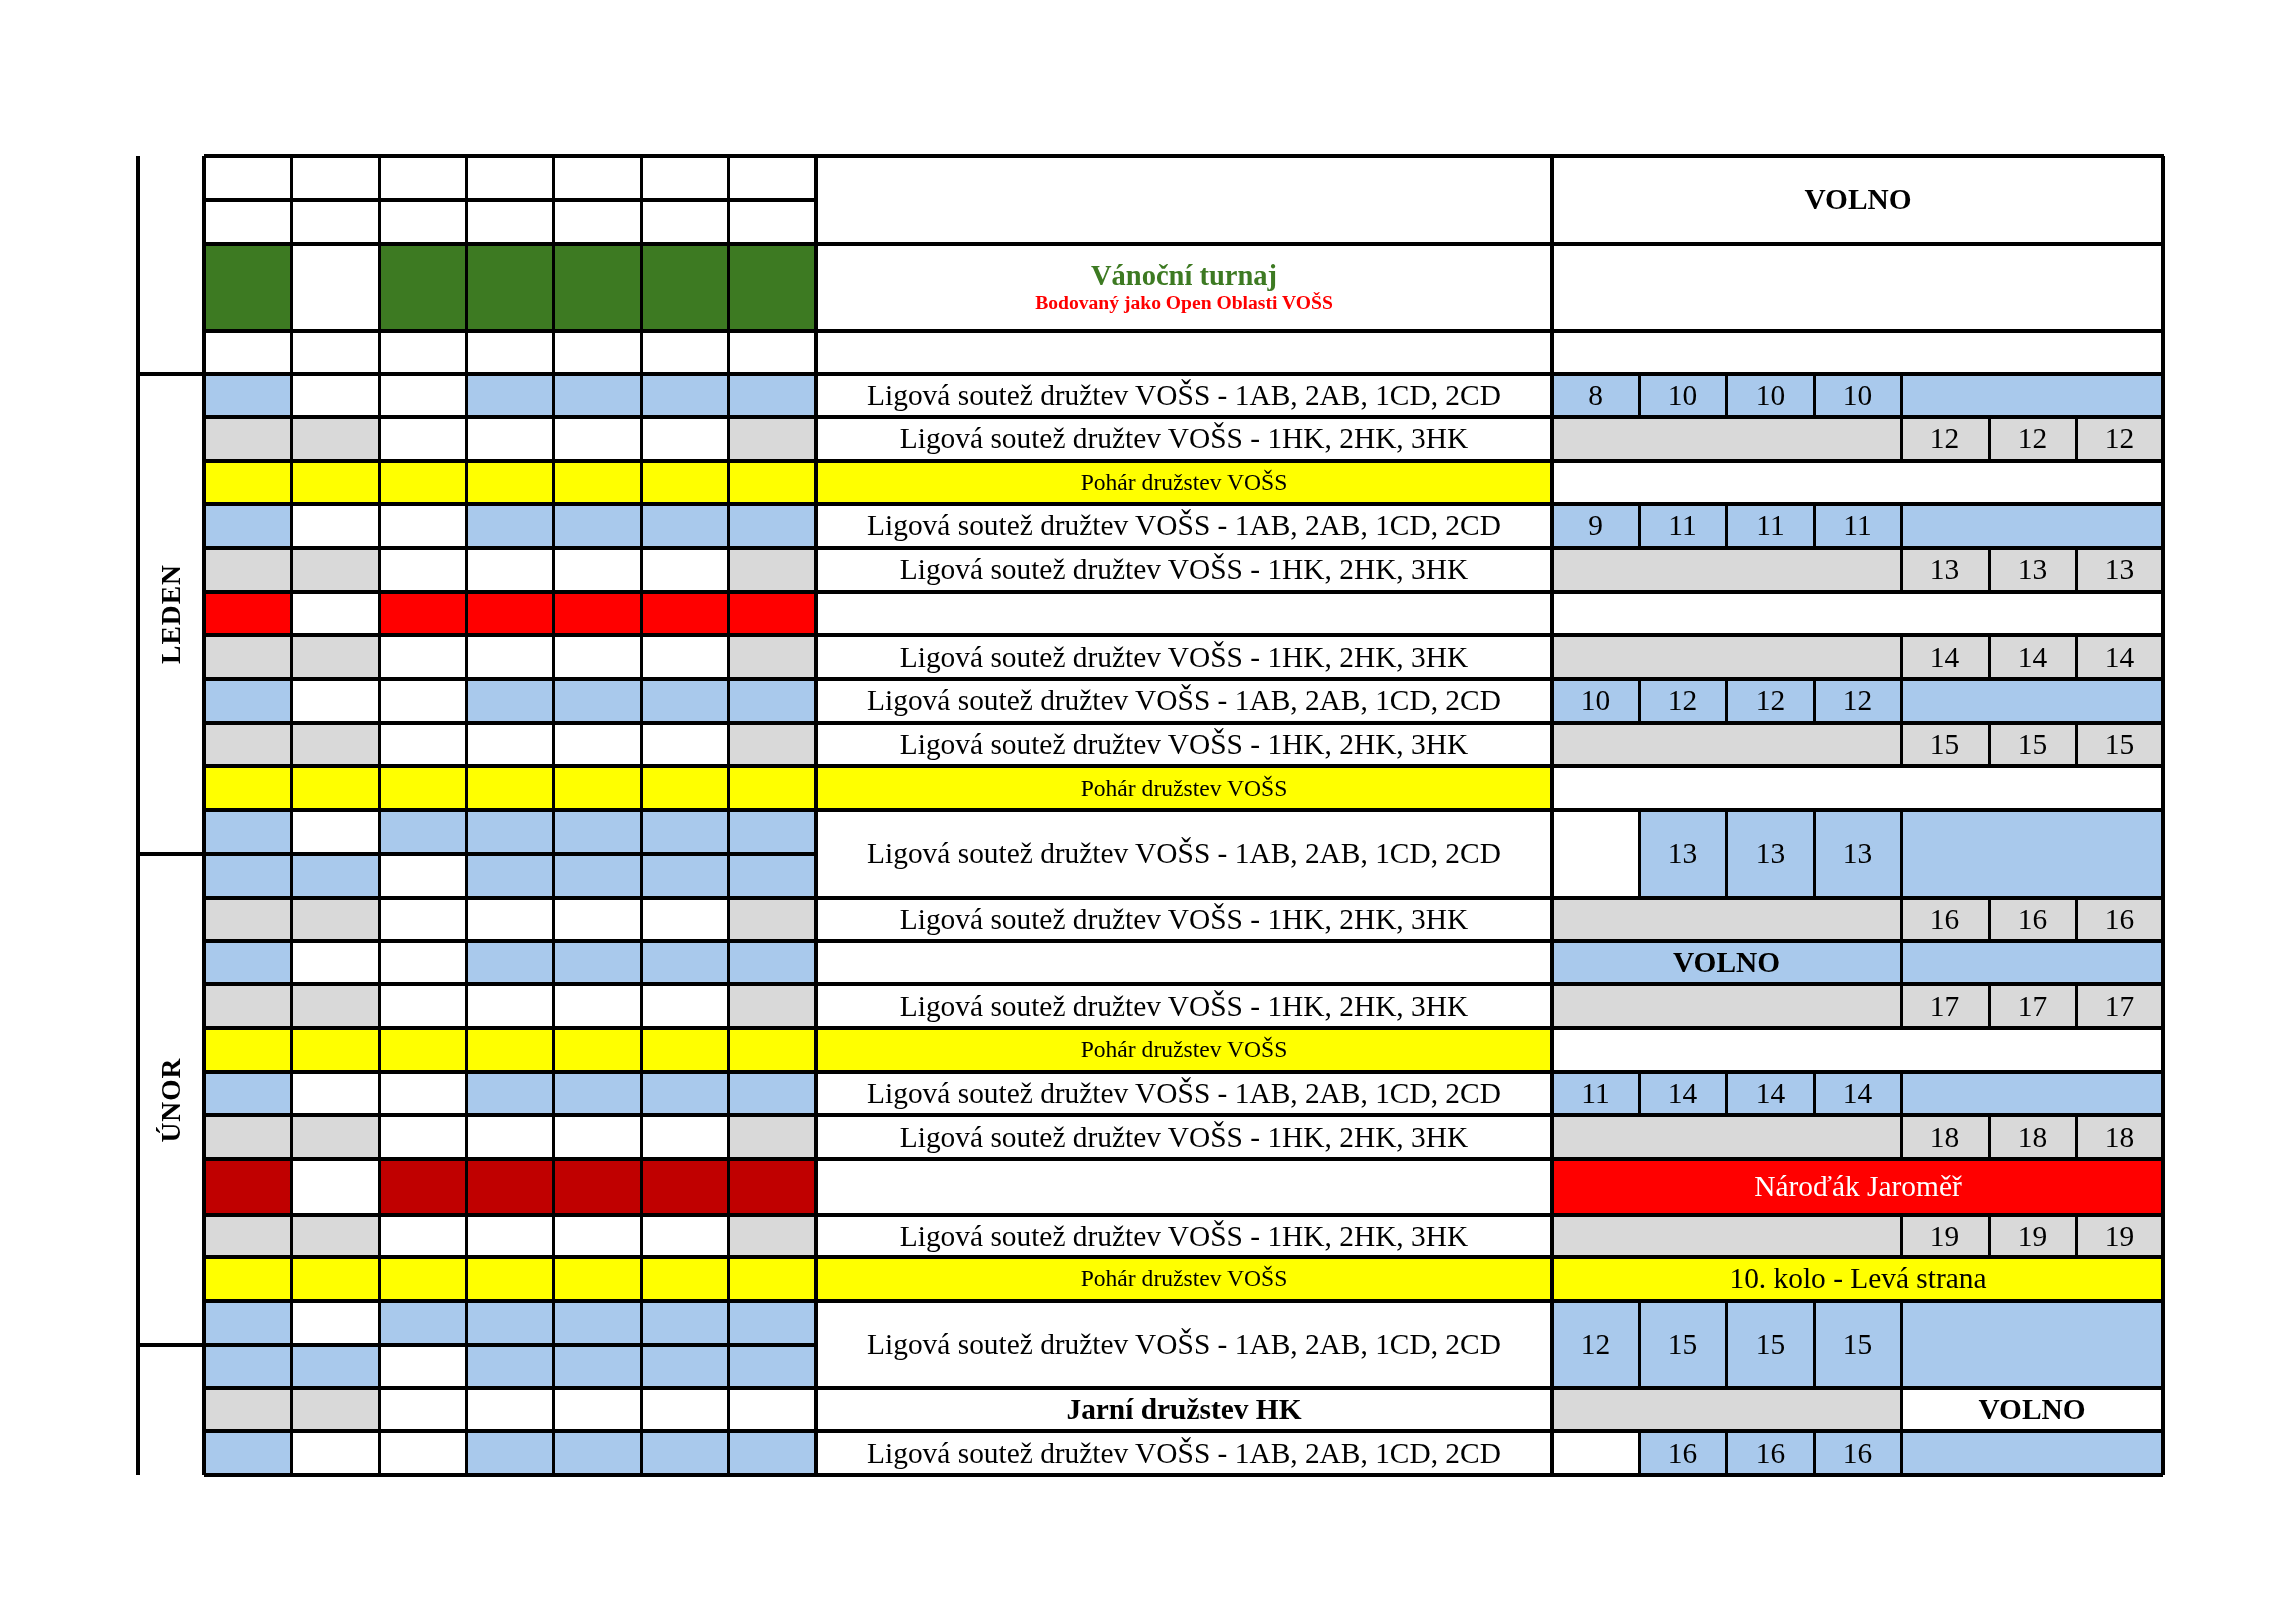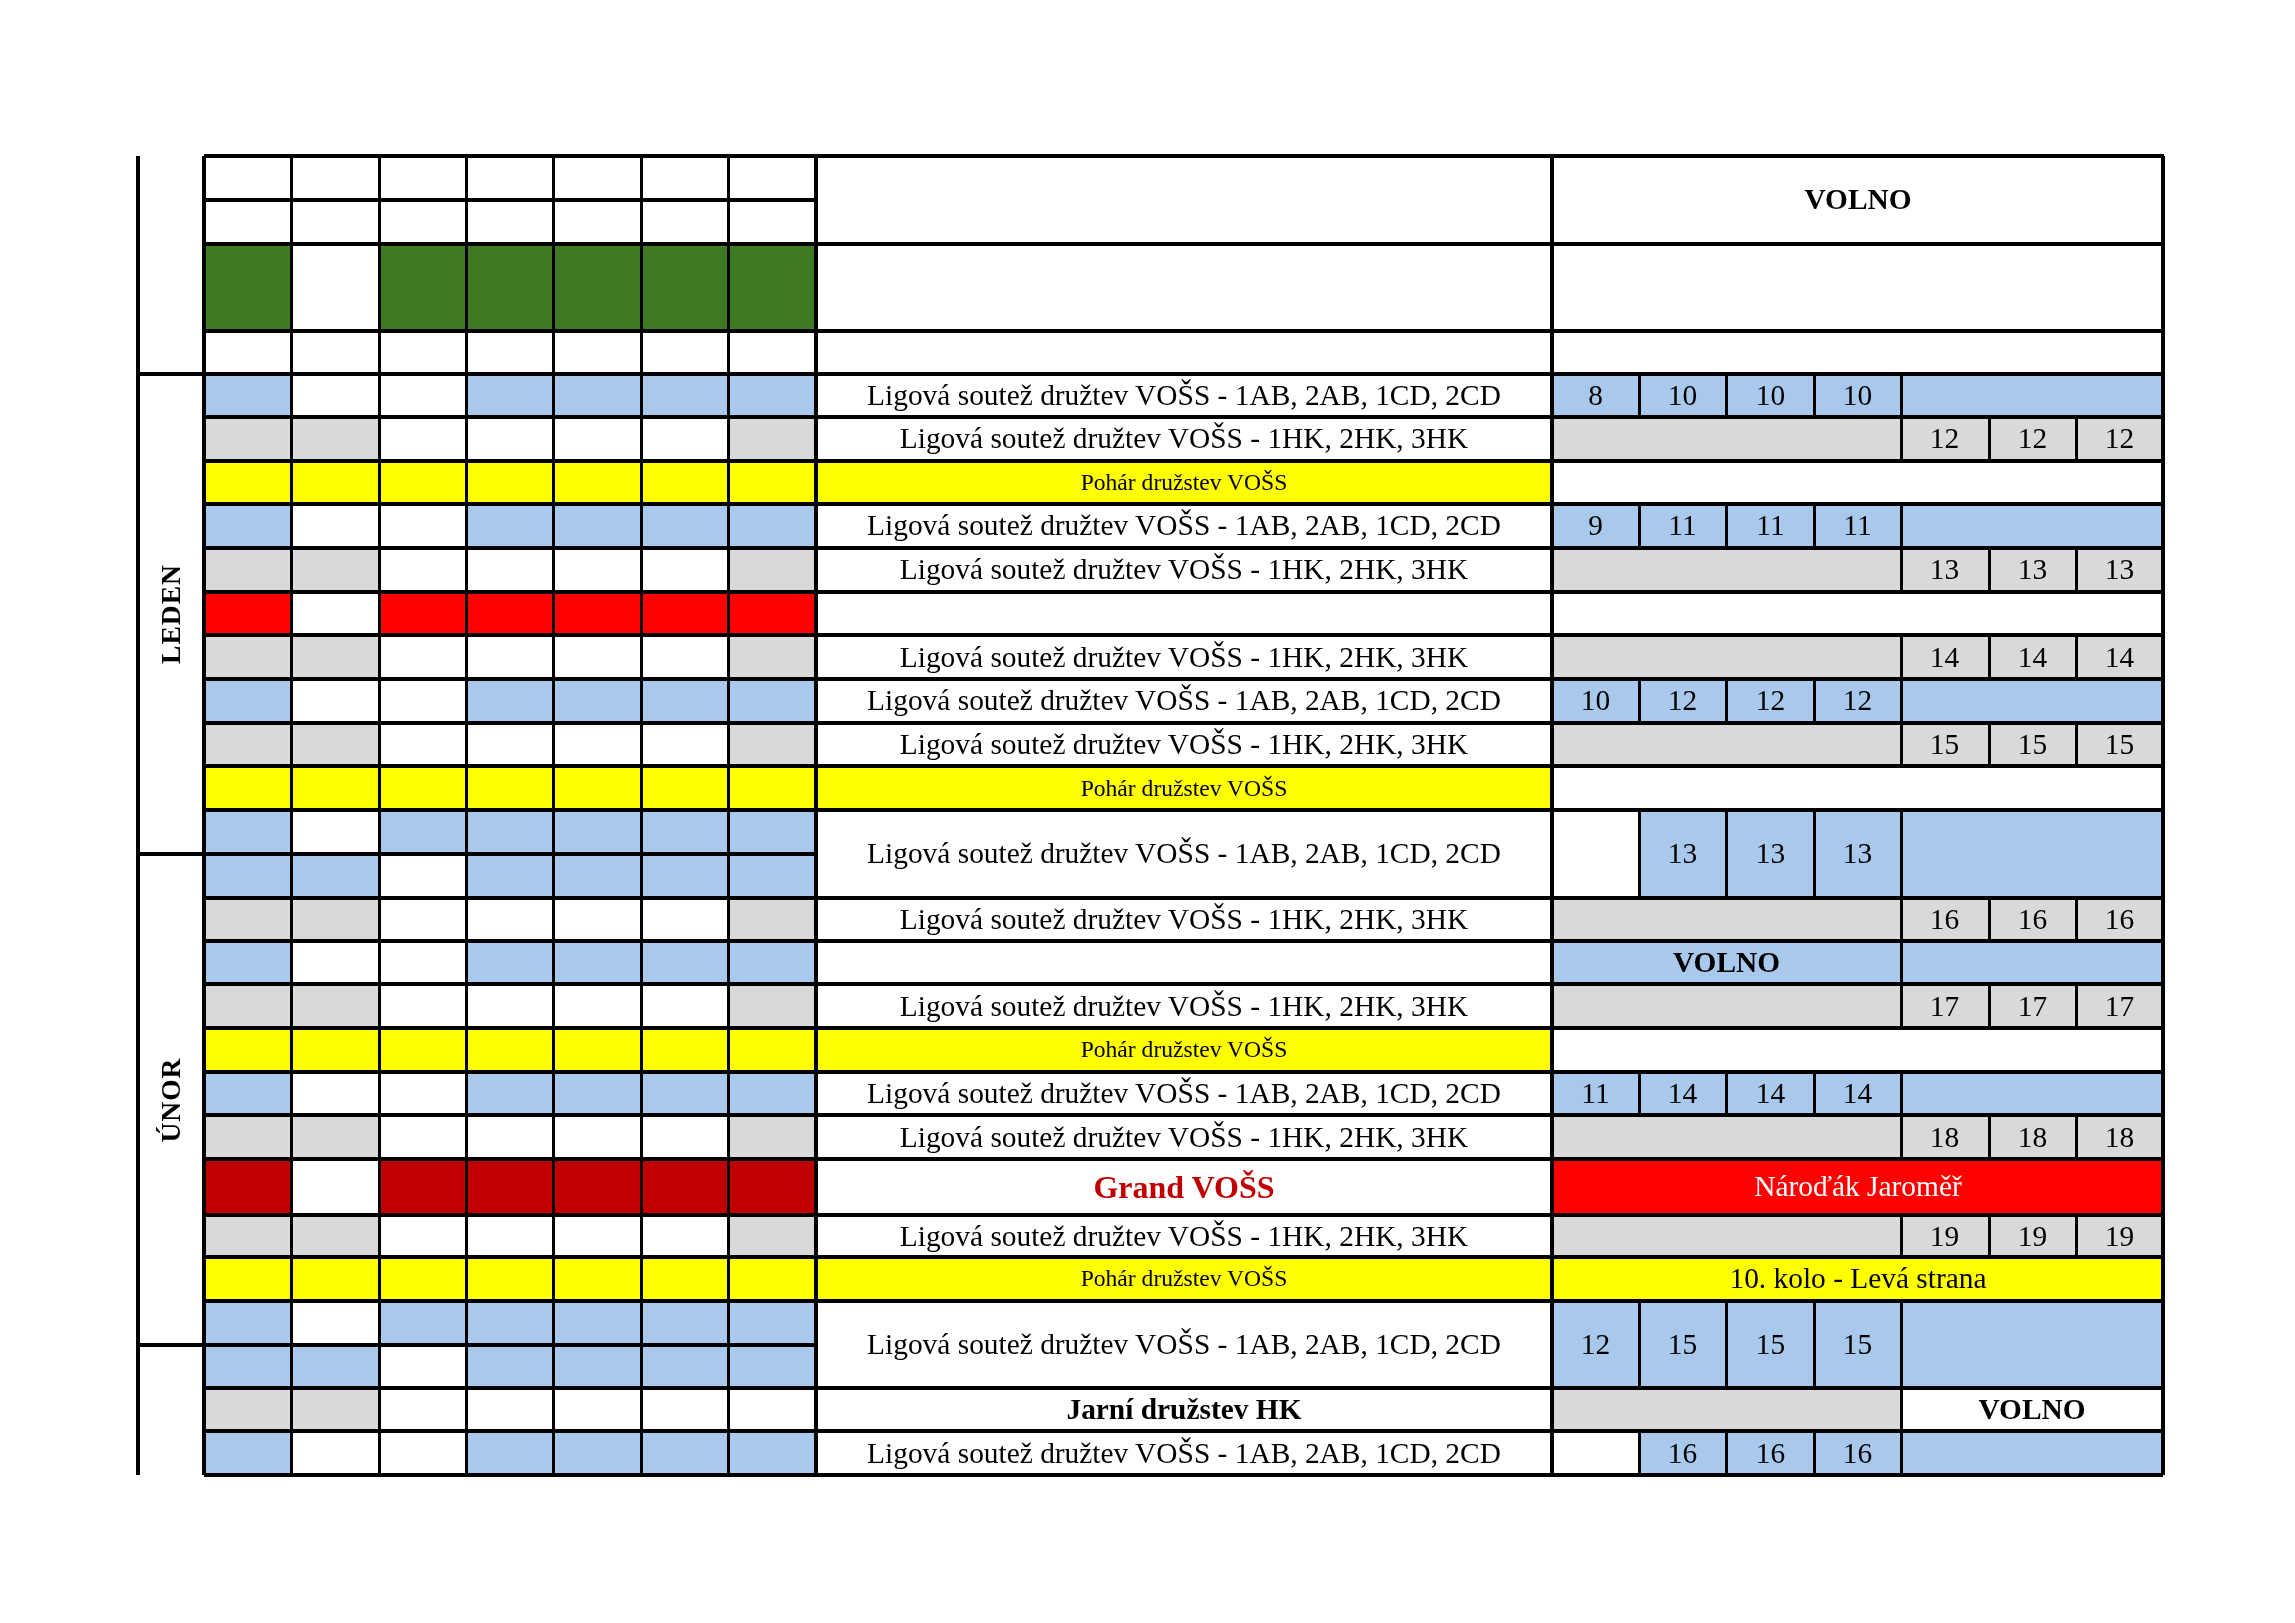--- a/index.html
+++ b/index.html
@@ -56,20 +56,24 @@
     <div class="cell" style="left: 379px; top: 244px; width: 87px; height: 87px; background: rgb(61, 122, 34);"></div>
     <div class="vl" style="top: 244px; height: 87px; left: 378px; width: 2.5px;"></div>
     <div class="cell" style="left: 466px; top: 244px; width: 87px; height: 87px; background: rgb(61, 122, 34);"></div>
     <div class="vl" style="top: 244px; height: 87px; left: 465px; width: 2.5px;"></div>
     <div class="cell" style="left: 554px; top: 244px; width: 87px; height: 87px; background: rgb(61, 122, 34);"></div>
     <div class="vl" style="top: 244px; height: 87px; left: 552px; width: 2.5px;"></div>
     <div class="cell" style="left: 641px; top: 244px; width: 87px; height: 87px; background: rgb(61, 122, 34);"></div>
     <div class="vl" style="top: 244px; height: 87px; left: 640px; width: 2.5px;"></div>
     <div class="cell" style="left: 728px; top: 244px; width: 87px; height: 87px; background: rgb(61, 122, 34);"></div>
     <div class="vl" style="top: 244px; height: 87px; left: 727px; width: 2.5px;"></div>
+    <div class="cell stack" style="left: 816px; top: 244px; width: 736px; height: 87px; background: rgb(255, 255, 255);">
+      <div style="color: rgb(61, 122, 34); font-weight: bold; font-size: 28.5px;">Vánoční turnaj</div>
+      <div class="sub">Bodovaný jako Open Oblasti VOŠS</div>
+    </div>
     <div class="cell" style="left: 204px; top: 331px; width: 87px; height: 43px; background: rgb(255, 255, 255);"></div>
     <div class="vl" style="top: 331px; height: 43px; left: 203px; width: 2.5px;"></div>
     <div class="cell" style="left: 292px; top: 331px; width: 87px; height: 43px; background: rgb(255, 255, 255);"></div>
     <div class="vl" style="top: 331px; height: 43px; left: 290px; width: 2.5px;"></div>
     <div class="cell" style="left: 379px; top: 331px; width: 87px; height: 43px; background: rgb(255, 255, 255);"></div>
     <div class="vl" style="top: 331px; height: 43px; left: 378px; width: 2.5px;"></div>
     <div class="cell" style="left: 466px; top: 331px; width: 87px; height: 43px; background: rgb(255, 255, 255);"></div>
     <div class="vl" style="top: 331px; height: 43px; left: 465px; width: 2.5px;"></div>
     <div class="cell" style="left: 554px; top: 331px; width: 87px; height: 43px; background: rgb(255, 255, 255);"></div>
     <div class="vl" style="top: 331px; height: 43px; left: 552px; width: 2.5px;"></div>
@@ -450,21 +454,20 @@
     <div class="cell" style="left: 379px; top: 1159px; width: 87px; height: 55px; background: rgb(192, 0, 0);"></div>
     <div class="vl" style="top: 1159px; height: 55px; left: 378px; width: 2.5px;"></div>
     <div class="cell" style="left: 466px; top: 1159px; width: 87px; height: 55px; background: rgb(192, 0, 0);"></div>
     <div class="vl" style="top: 1159px; height: 55px; left: 465px; width: 2.5px;"></div>
     <div class="cell" style="left: 554px; top: 1159px; width: 87px; height: 55px; background: rgb(192, 0, 0);"></div>
     <div class="vl" style="top: 1159px; height: 55px; left: 552px; width: 2.5px;"></div>
     <div class="cell" style="left: 641px; top: 1159px; width: 87px; height: 55px; background: rgb(192, 0, 0);"></div>
     <div class="vl" style="top: 1159px; height: 55px; left: 640px; width: 2.5px;"></div>
     <div class="cell" style="left: 728px; top: 1159px; width: 87px; height: 55px; background: rgb(192, 0, 0);"></div>
     <div class="vl" style="top: 1159px; height: 55px; left: 727px; width: 2.5px;"></div>
-    <div class="cell bold" style="left: 816px; top: 1159px; width: 736px; height: 55px; background: rgb(255, 255, 255); color: rgb(192, 0, 0); font-size: 32px;">Grand VOŠS</div>
     <div class="cell" style="left: 1552px; top: 1159px; width: 612px; height: 55px; background: rgb(255, 0, 0); color: rgb(255, 255, 255);">Nároďák Jaroměř</div>
     <div class="cell" style="left: 204px; top: 1215px; width: 87px; height: 43px; background: rgb(217, 217, 217);"></div>
     <div class="vl" style="top: 1215px; height: 43px; left: 203px; width: 2.5px;"></div>
     <div class="cell" style="left: 292px; top: 1215px; width: 87px; height: 43px; background: rgb(217, 217, 217);"></div>
     <div class="vl" style="top: 1215px; height: 43px; left: 290px; width: 2.5px;"></div>
     <div class="cell" style="left: 379px; top: 1215px; width: 87px; height: 43px; background: rgb(255, 255, 255);"></div>
     <div class="vl" style="top: 1215px; height: 43px; left: 378px; width: 2.5px;"></div>
     <div class="cell" style="left: 466px; top: 1215px; width: 87px; height: 43px; background: rgb(255, 255, 255);"></div>
     <div class="vl" style="top: 1215px; height: 43px; left: 465px; width: 2.5px;"></div>
     <div class="cell" style="left: 554px; top: 1215px; width: 87px; height: 43px; background: rgb(255, 255, 255);"></div>

